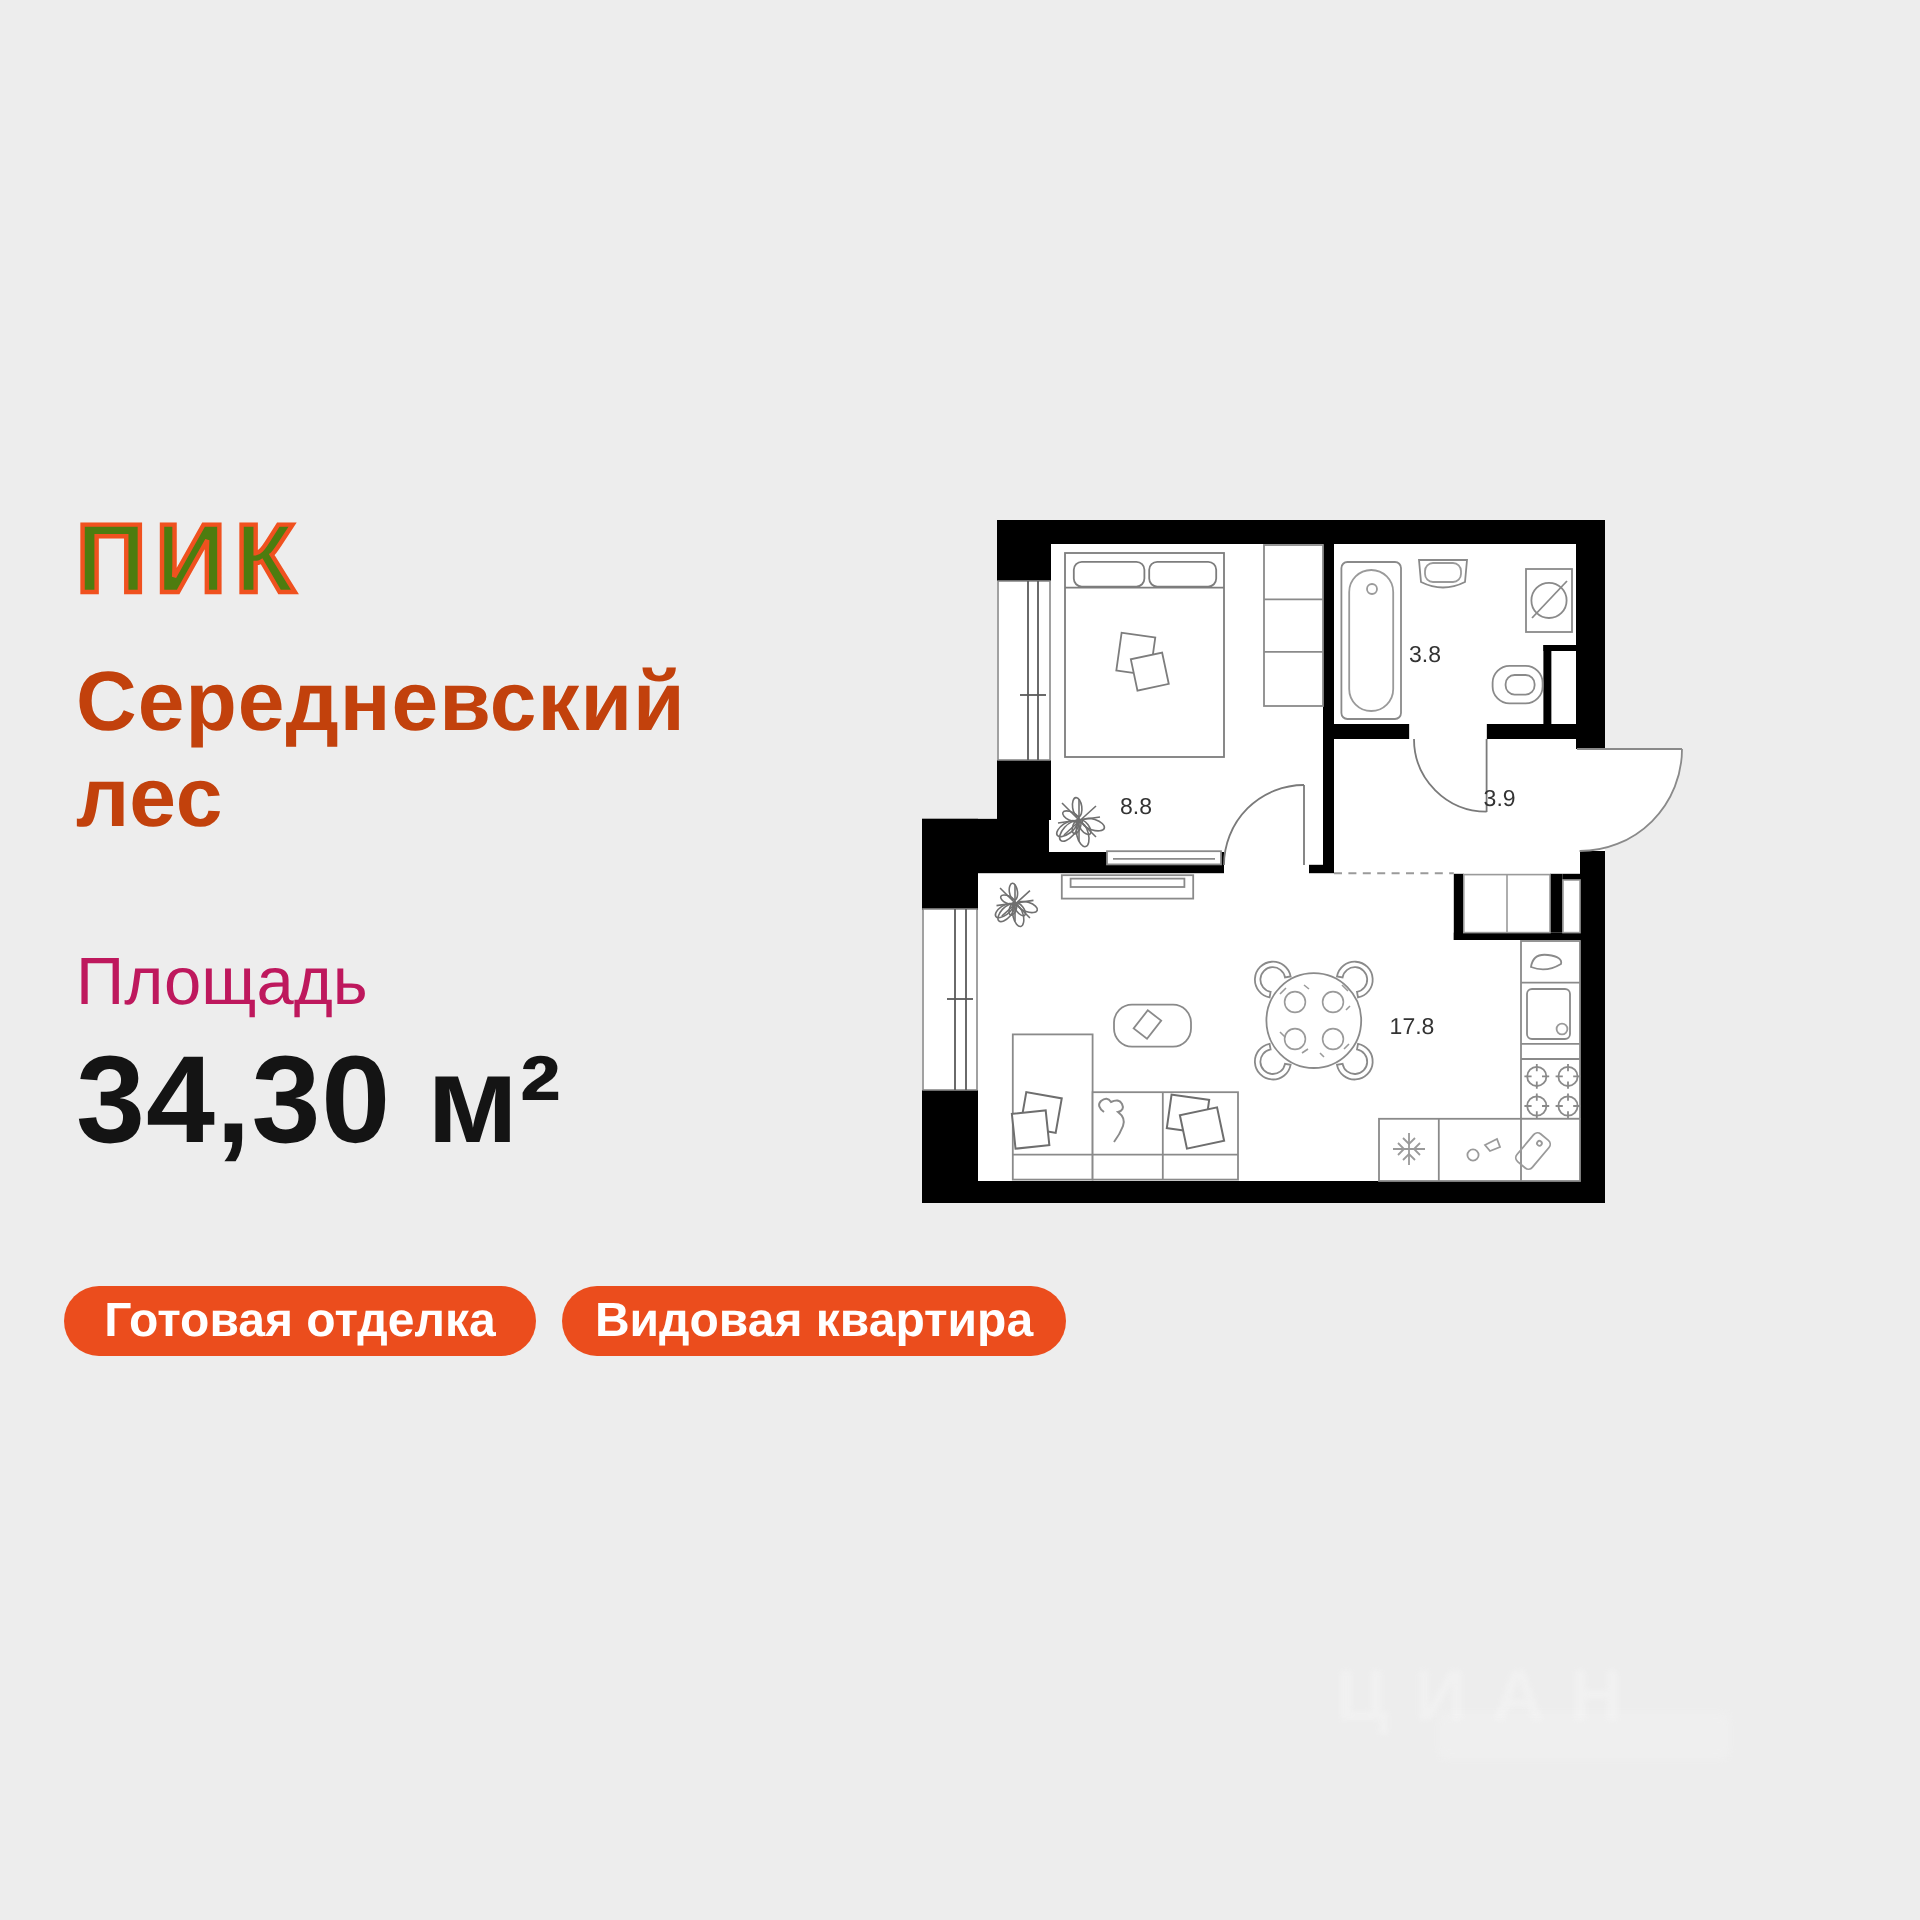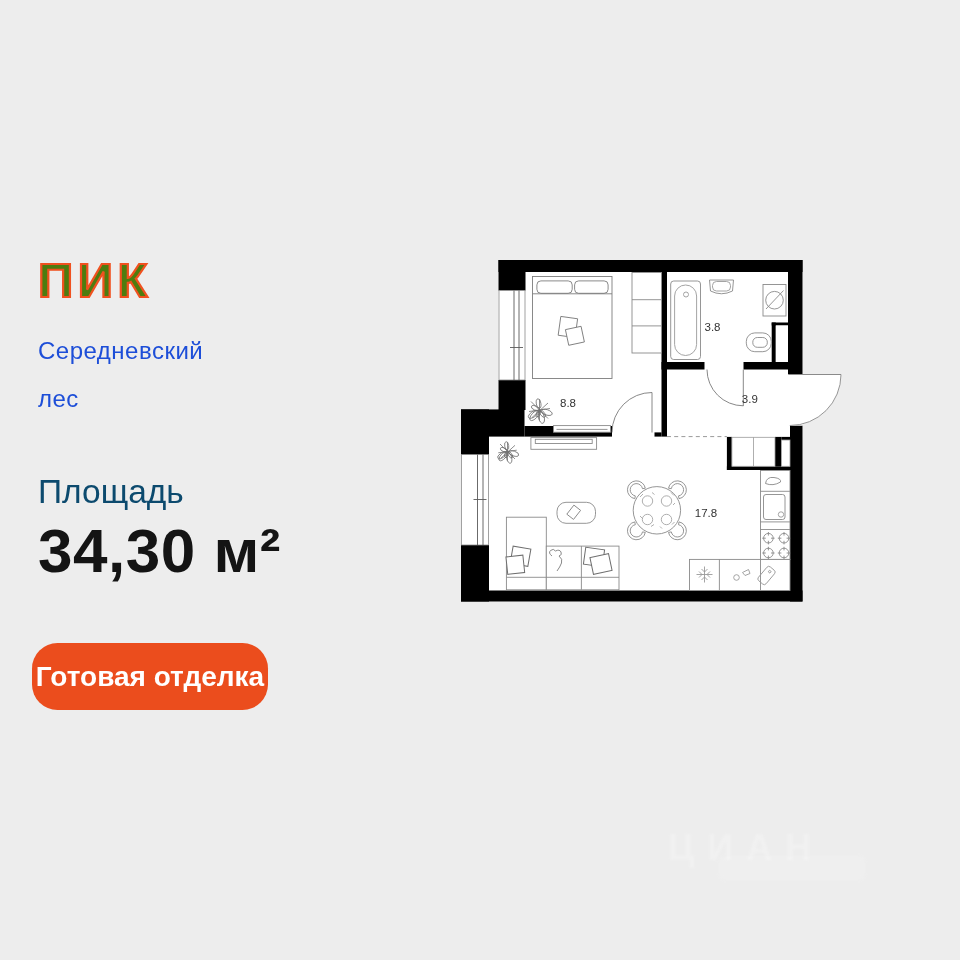--- a/index.html
+++ b/index.html
@@ -1,26 +1,26 @@
 <!DOCTYPE html>
 <html><head>
 <meta charset="utf-8">
 <style>
   html,body{margin:0;padding:0;}
   body{width:960px;height:960px;background:#ededed;position:relative;overflow:hidden;
        font-family:"Liberation Sans", sans-serif;}
   .abs{position:absolute;}
   #logo{left:38px;top:252px;font-size:49px;font-weight:bold;color:#4d7c0f;
         letter-spacing:4.5px;-webkit-text-stroke:2.2px #f0511f;}
-  #title{left:38px;top:327px;font-size:24px;font-weight:normal;color:#1d4ed8;line-height:48px;letter-spacing:0.5px;}
-  #arealabel{left:38px;top:473px;font-size:33.5px;color:#0c4a6e;}
+  #title{left:38px;top:327px;font-size:42px;font-weight:bold;color:#c2410c;line-height:48px;letter-spacing:0.5px;}
+  #arealabel{left:38px;top:473px;font-size:33.5px;color:#be185d;}
   #areaval{left:38px;top:515px;font-size:62px;font-weight:bold;color:#141414;letter-spacing:0.5px;}
   #tags{left:32px;top:643px;display:flex;gap:13px;}
-  .pill{height:67px;background:#eb4d1d;border-radius:25.5px;color:#ffffff;
-        font-size:28px;font-weight:bold;display:flex;align-items:center;justify-content:center;
+  .pill{height:35px;background:#eb4d1d;border-radius:25.5px;color:#ffffff;
+        font-size:24px;font-weight:bold;display:flex;align-items:center;justify-content:center;
         white-space:nowrap;}
   .p1{width:236px;} .p2{width:252px;} .p3{width:225px;}
   #wm{left:668px;top:827px;font-size:36px;font-weight:bold;color:#ffffff;opacity:0.22;letter-spacing:13px;filter:blur(1.2px);}
   #wm2{left:719px;top:856px;width:146px;height:24px;background:#ffffff;opacity:0.12;border-radius:4px;filter:blur(2px);}
   svg{position:absolute;left:0;top:0;}
   text{font-family:"Liberation Sans", sans-serif;}
 </style>
 </head>
 <body>
 
@@ -291,16 +291,17 @@
   <text x="712.5" y="331" font-size="11.5" fill="#333333" text-anchor="middle">3.8</text>
 
   <text x="749.8" y="403" font-size="11.5" fill="#333333" text-anchor="middle">3.9</text>
 
   <text x="706" y="517" font-size="11.5" fill="#333333" text-anchor="middle">17.8</text>
   </g>
 </svg>
 
 <div class="abs" id="tags">
   <div class="pill p1">Готовая отделка</div>
+  <div class="pill p2">Видовая квартира</div>
 </div>
 
 <div class="abs" id="wm">ЦИАН</div>
 <div class="abs" id="wm2"></div>
 
 </body></html>

